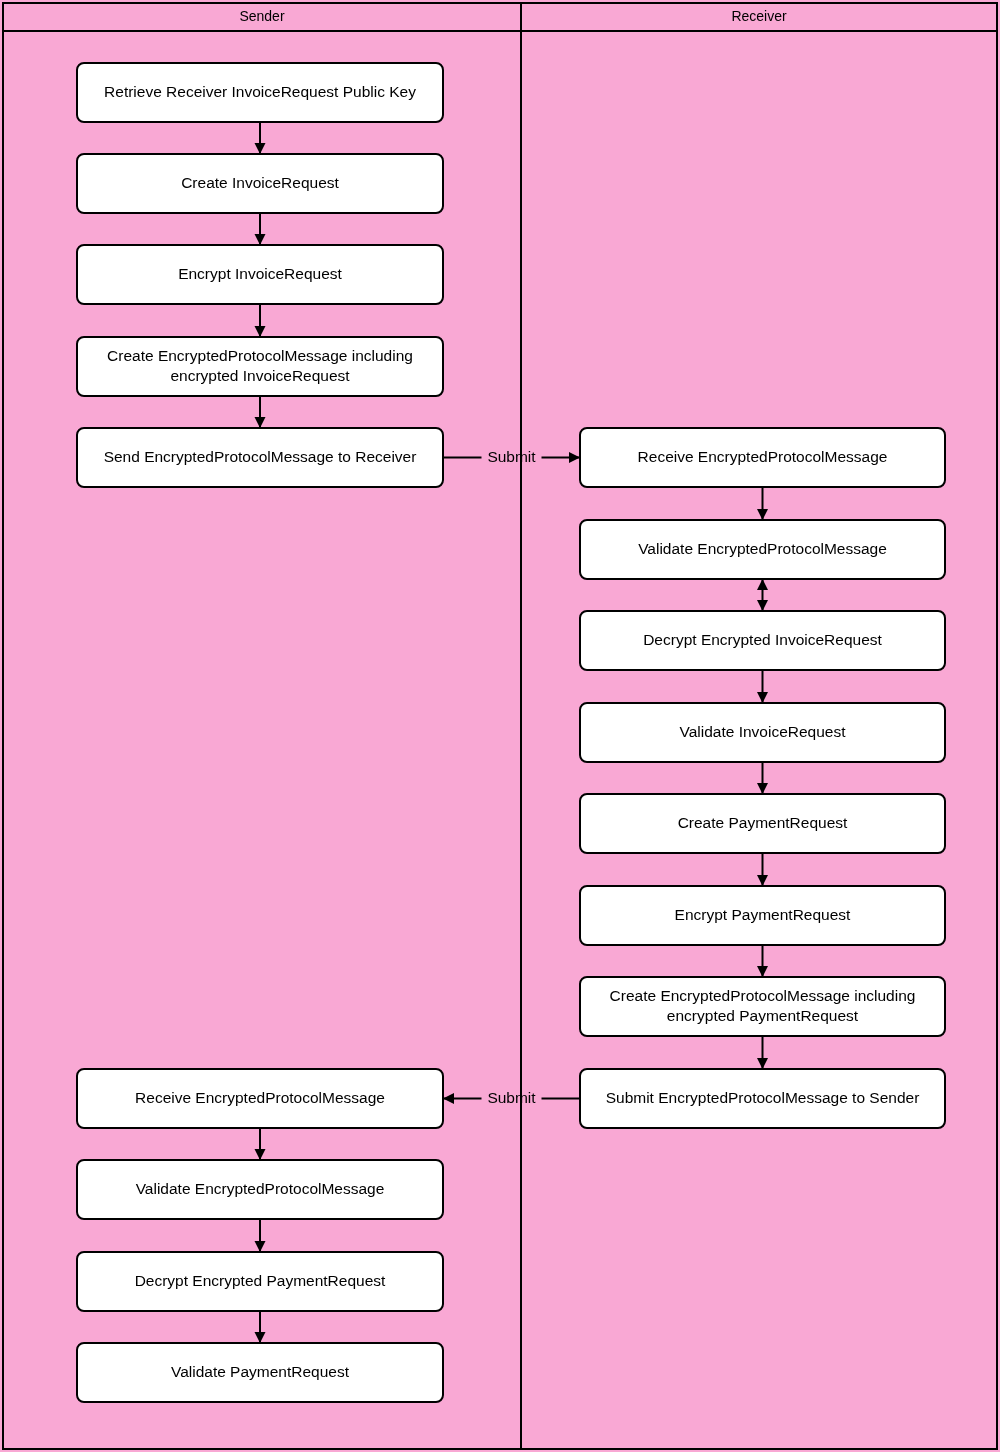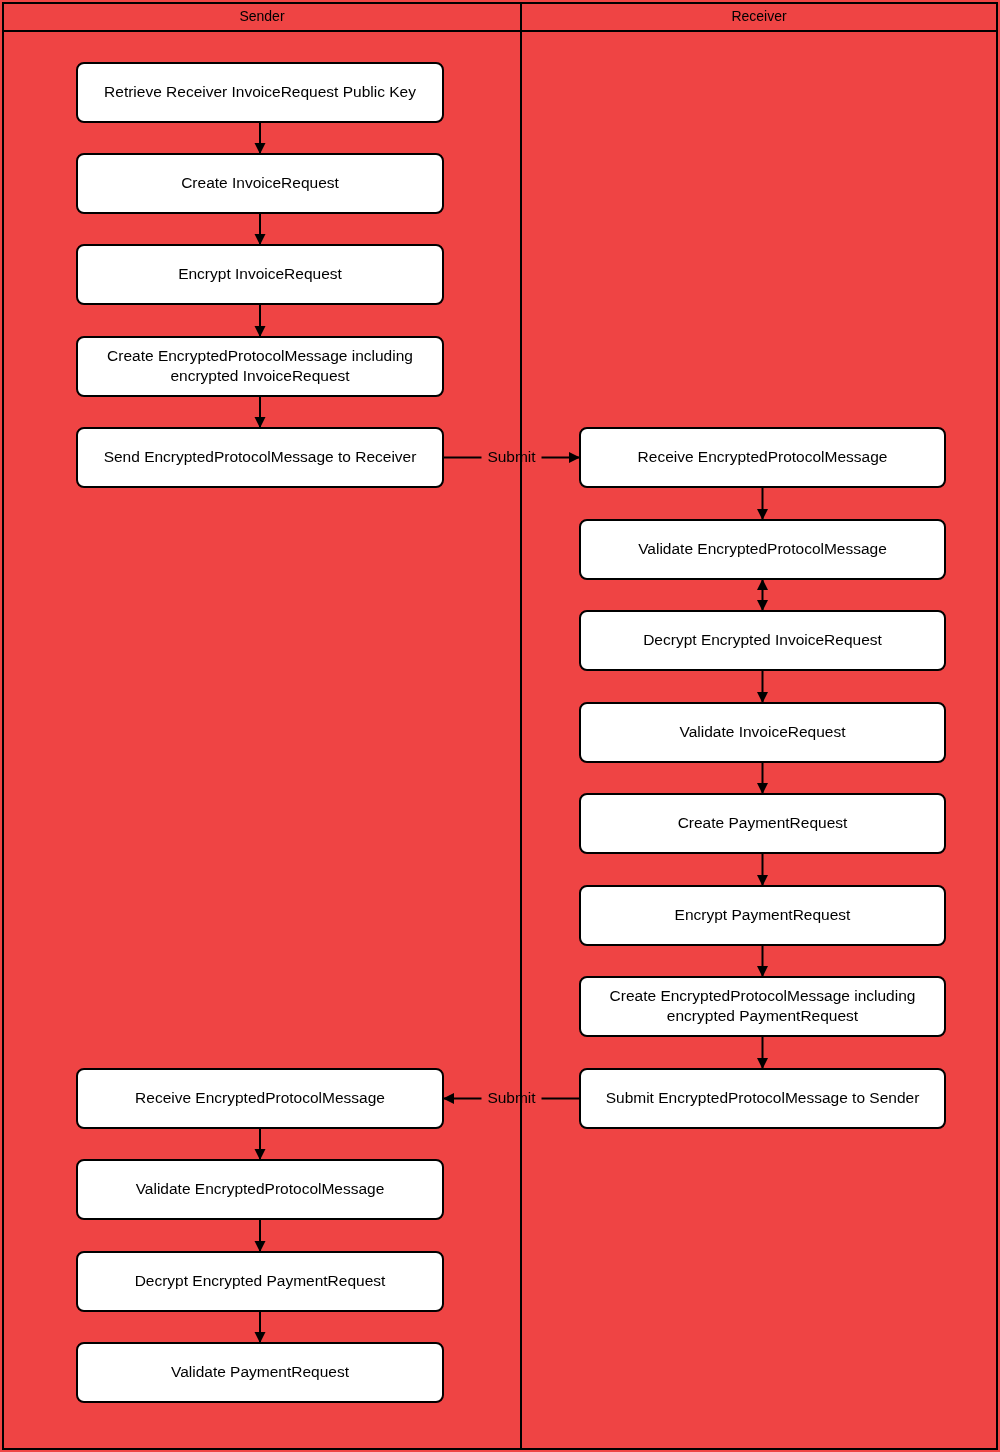--- a/index.html
+++ b/index.html
@@ -7,21 +7,21 @@
     padding: 0;
     background: #ffffff;
   }
   body {
     font-family: "Liberation Sans", sans-serif;
   }
   #diagram-root {
     position: relative;
     width: 1000px;
     height: 1452px;
-    background: #ef4444;
+    background: #f9a8d4;
     overflow: hidden;
   }
   svg#flow {
     position: absolute;
     left: 0;
     top: 0;
     width: 1000px;
     height: 1452px;
     display: block;
     shape-rendering: geometricPrecision;

